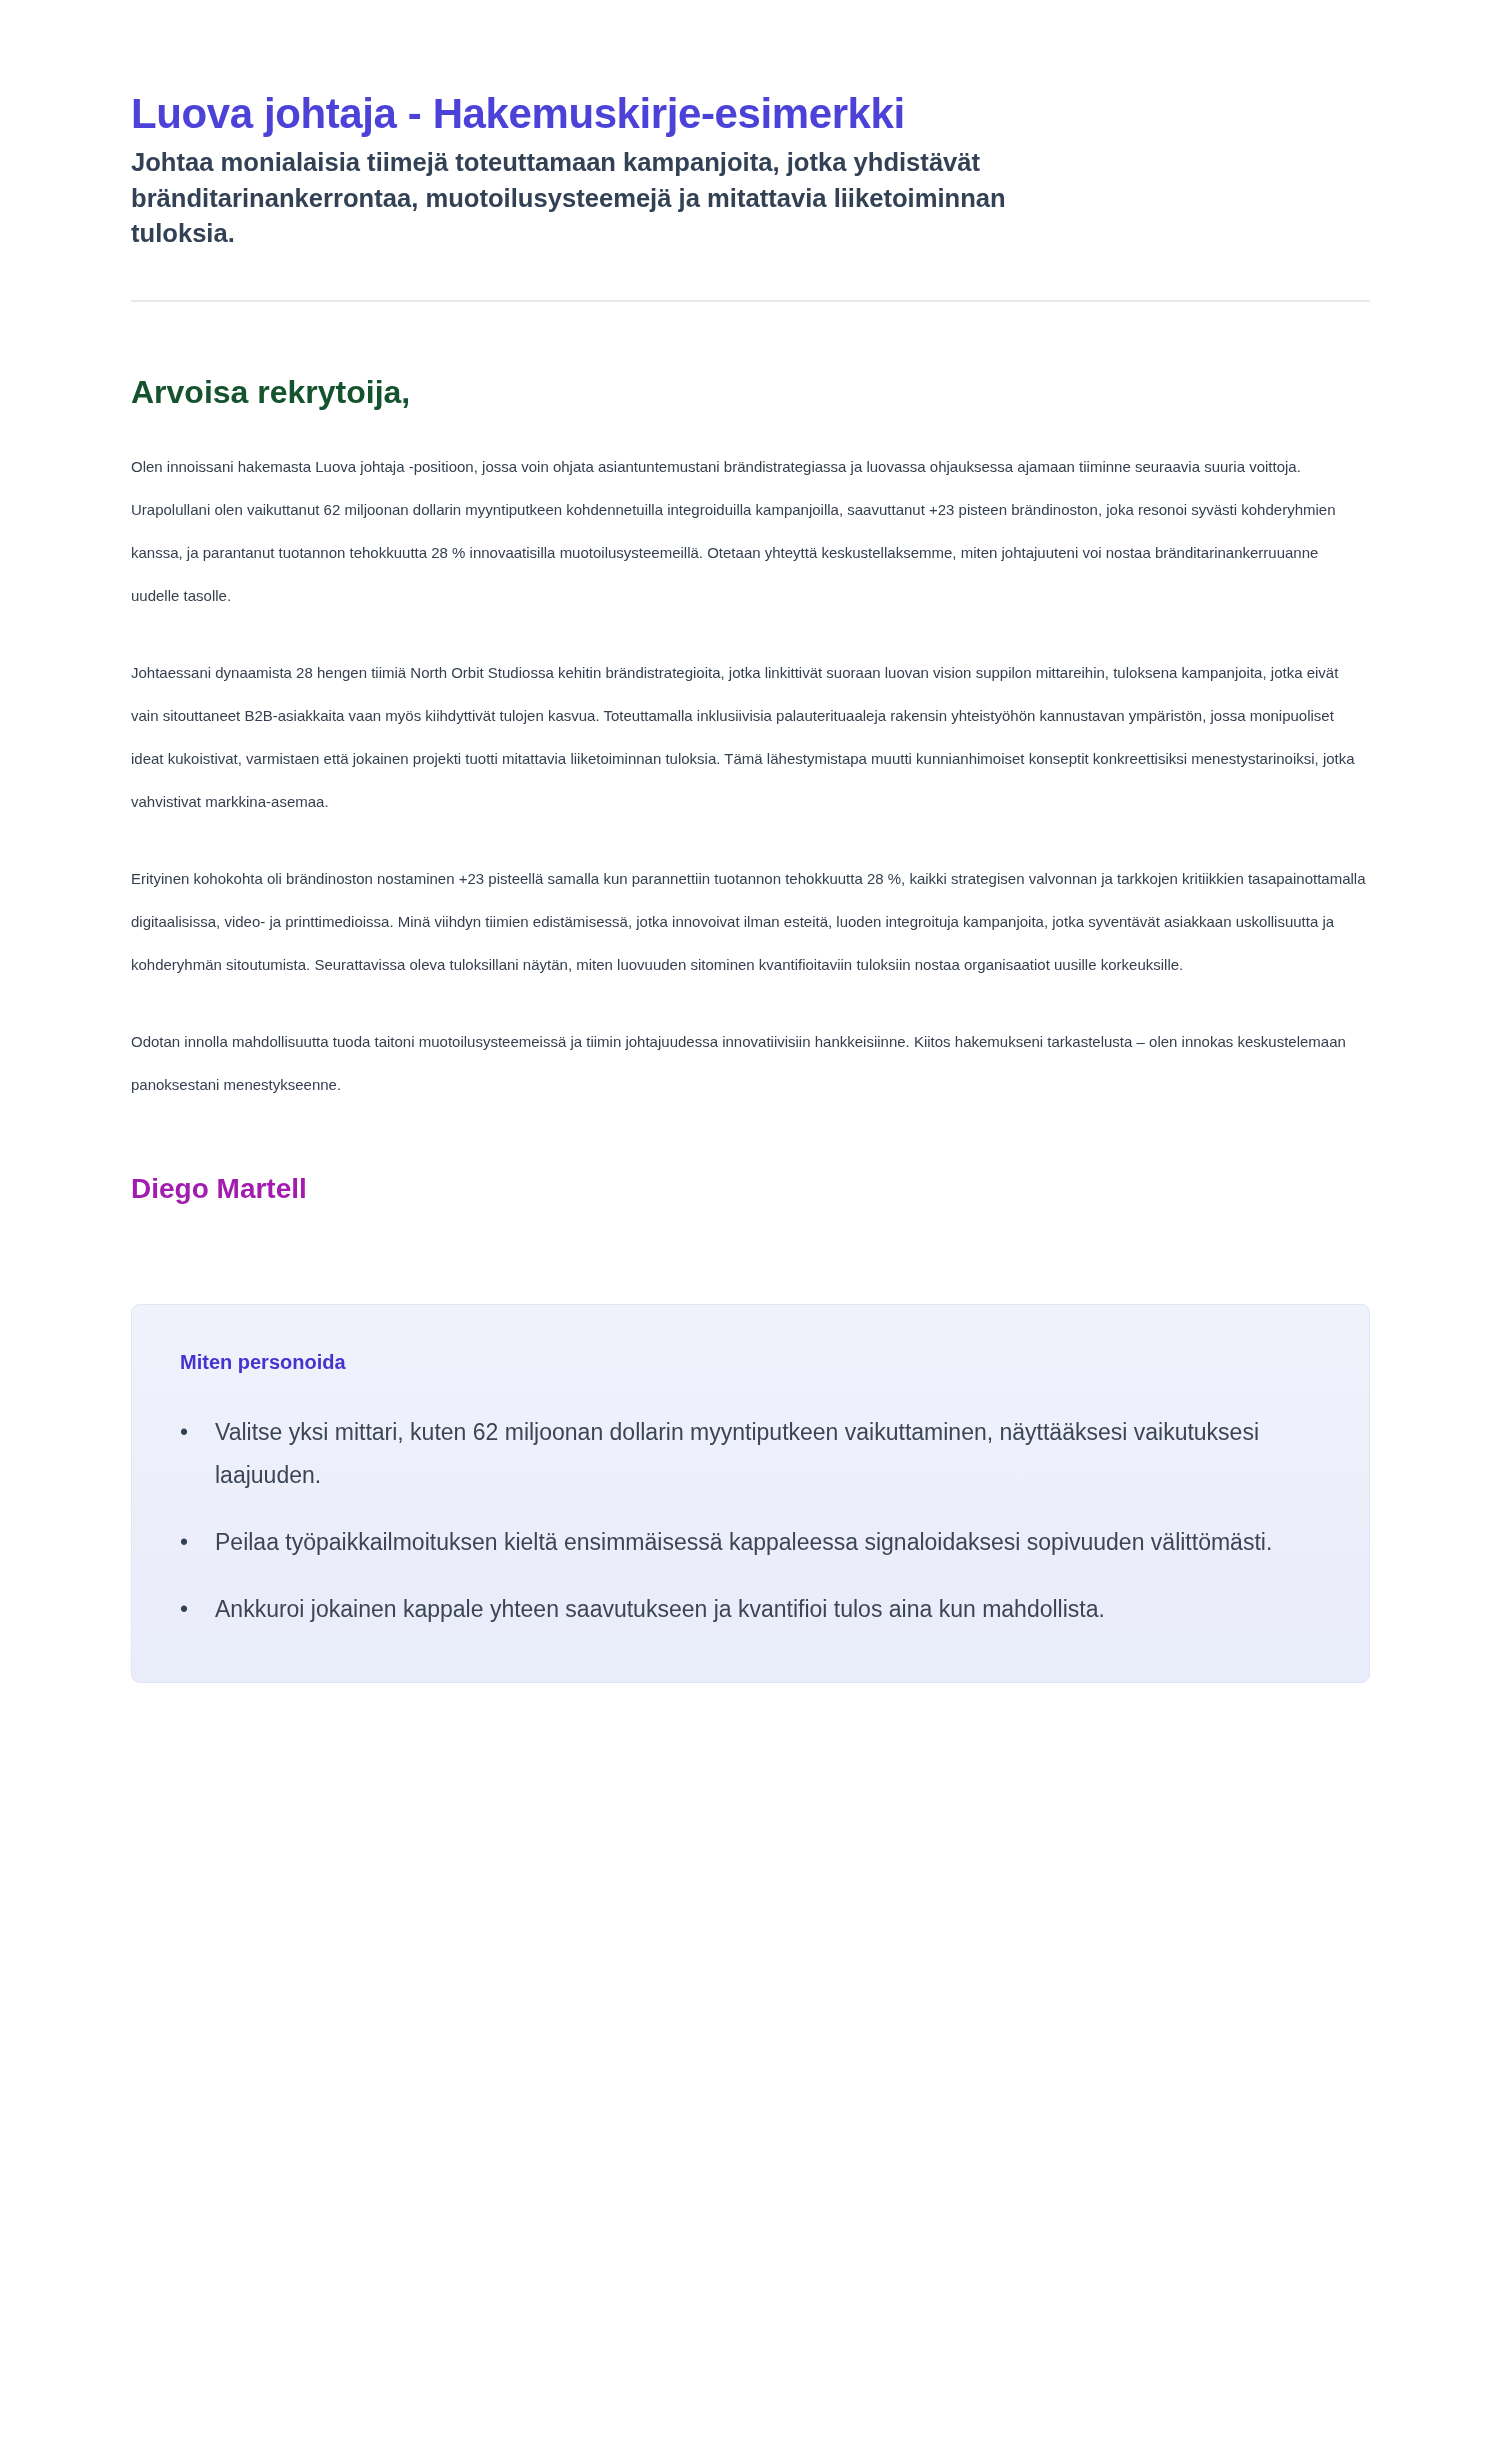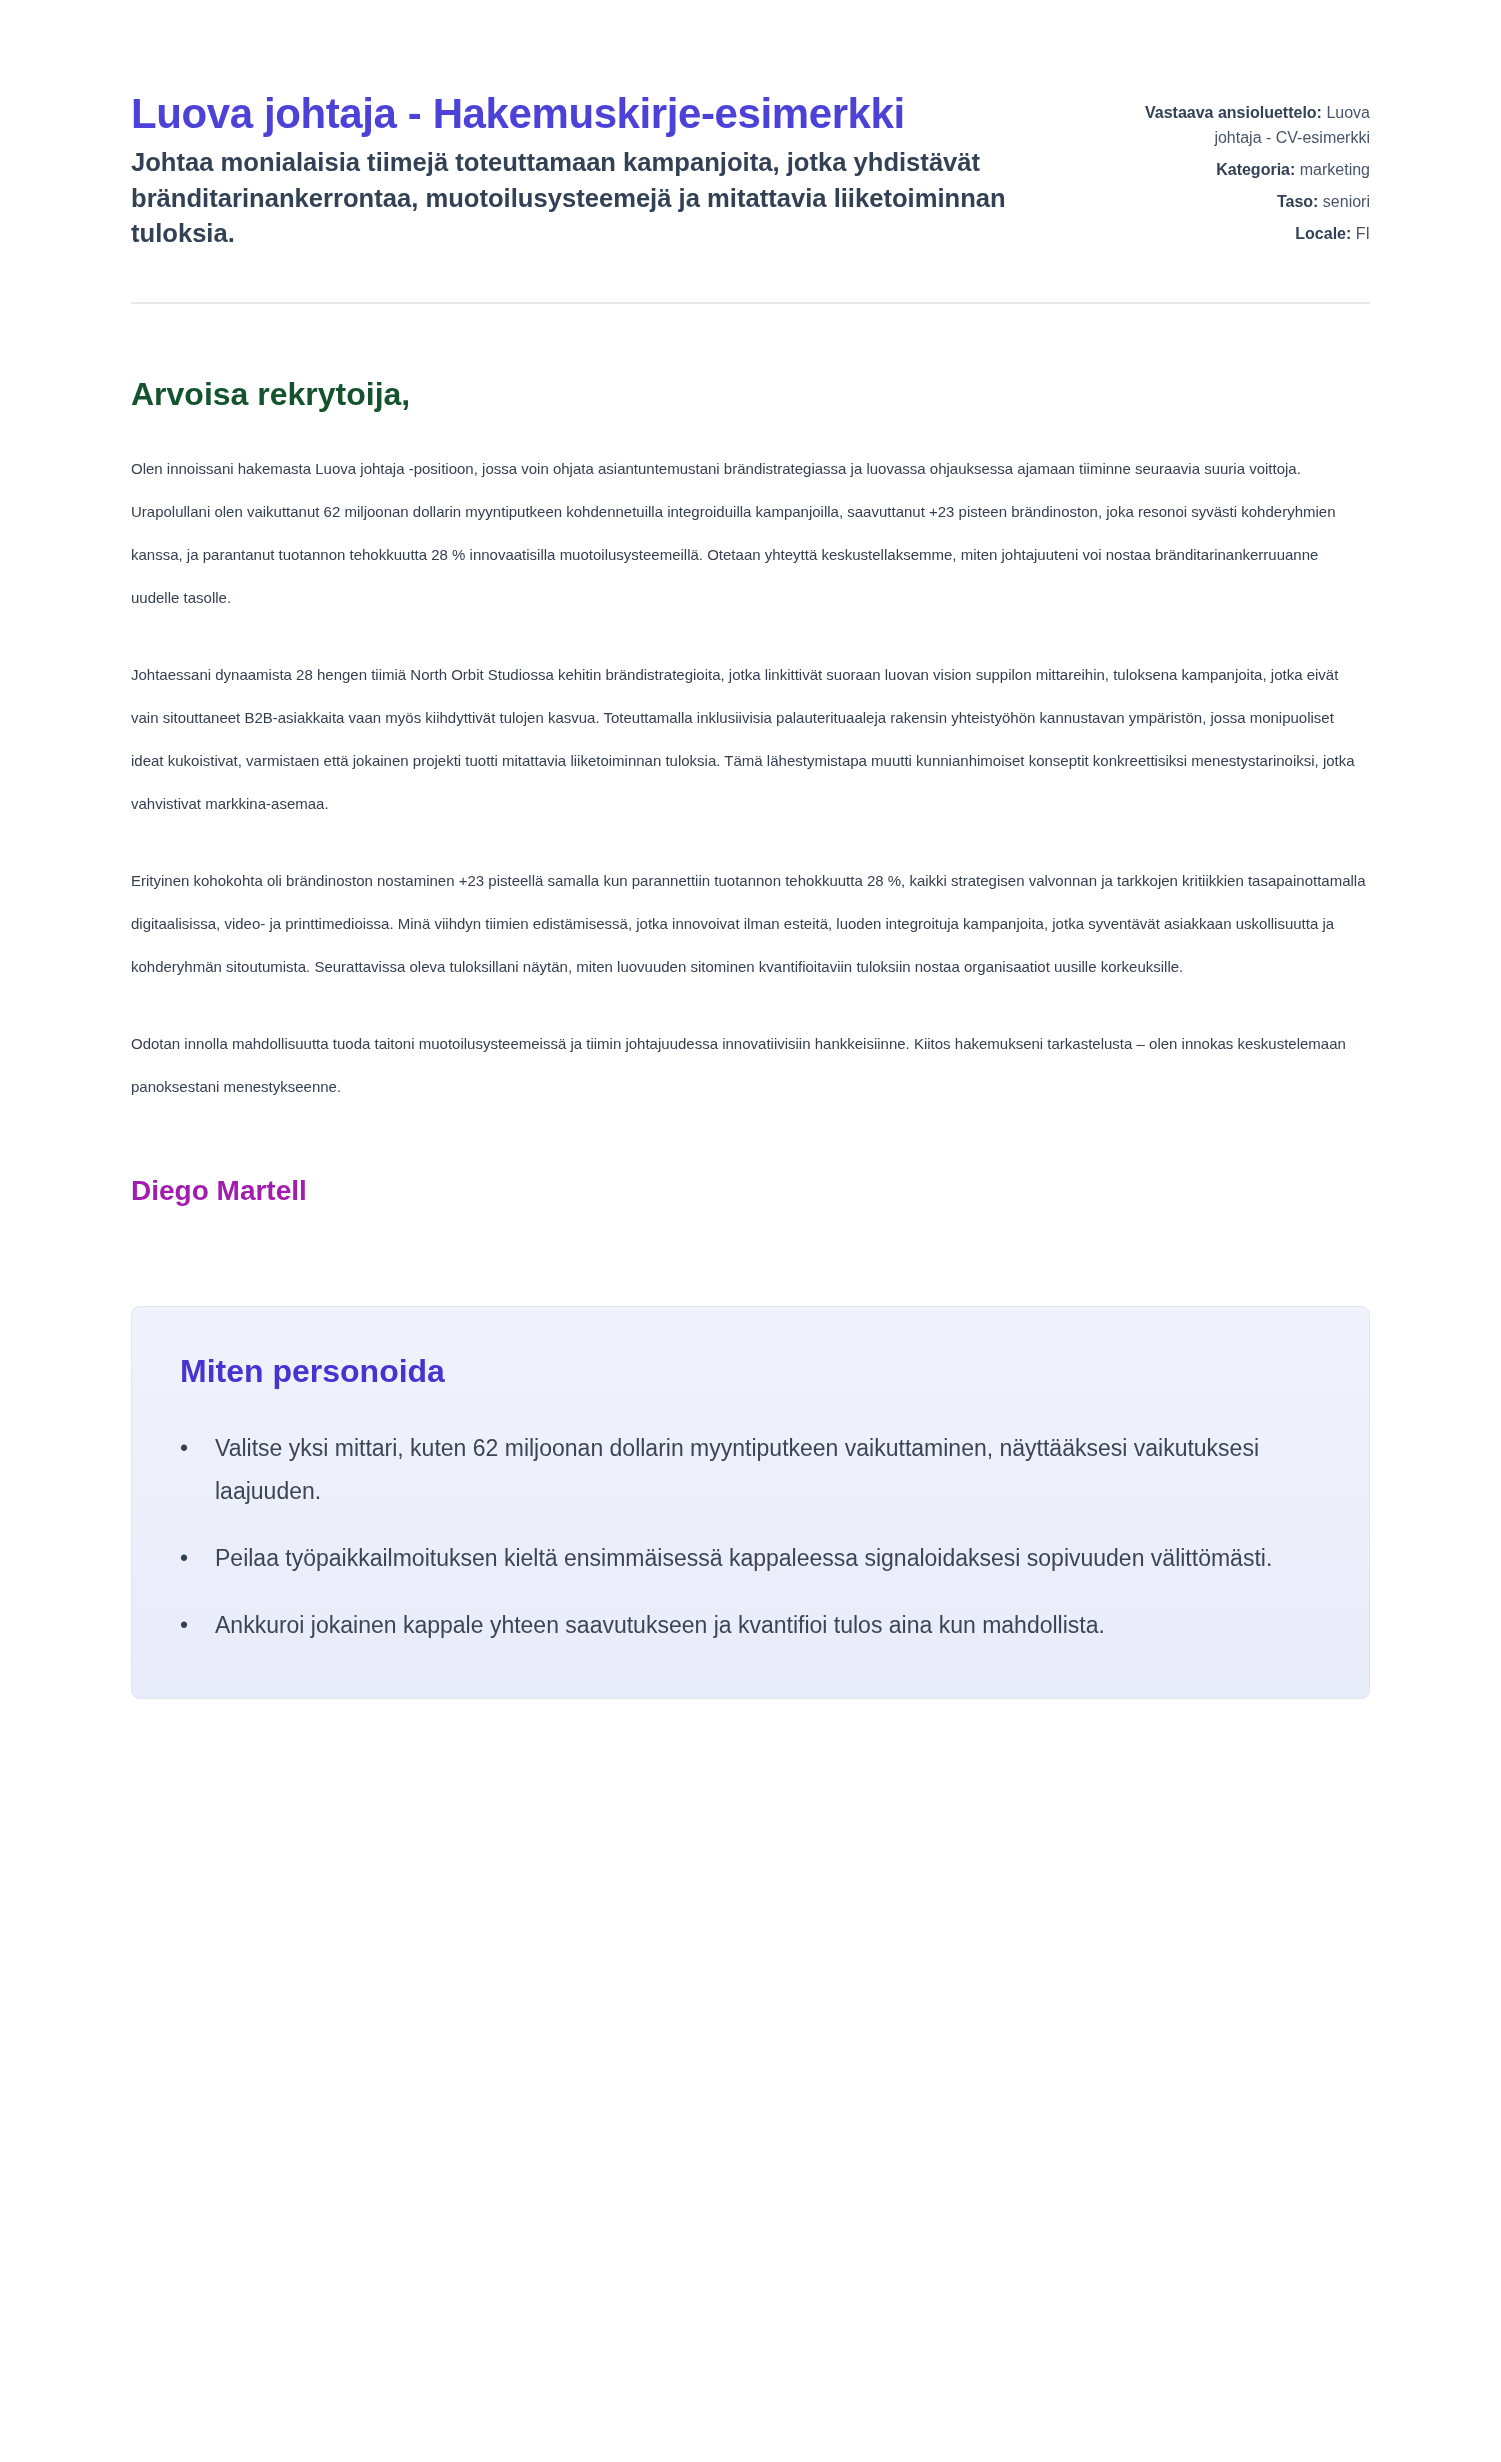--- a/index.html
+++ b/index.html
@@ -29,55 +29,37 @@
   .sig-role { margin:14px 0 0; font-size:23px; color:#3a4454; }
 
   
   .tags { display:flex; flex-wrap:wrap; gap:21px; margin-top:81px; }
   .tag { display:inline-block; background:#e8e7f8; color:#4a3fc6; font-size:21px;
          padding:15px 24px; border-radius:5.3px; white-space:nowrap; cursor:pointer; }
 
   
   .tips { margin-top:99px; background:linear-gradient(180deg,#f0f3fc 0%, #e9ecf9 100%);
           border:1.8px solid #e0e4f4; border-radius:8.8px; padding:46px 48px 51px; }
-  .tips-title { margin:0; font-size:32px; font-weight:700; color:#4534cf; }
+  .tips-title { margin:0; font-size:20px; font-weight:700; color:#4534cf; }
   .tips-list { list-style:none; margin:37px 0 0; padding:0; }
   .tip { display:flex; align-items:flex-start; margin-top:24px; font-size:23px; line-height:43px; color:#3b4556; }
   .tip:first-child { margin-top:0; }
   .tip-bullet { flex:0 0 35px; color:#334155; }
   .tip-text { flex:1 1 auto; }
 </style>
 </head>
 <body>
 
 <div class="page">
 
   <header class="header">
     <div class="header-left">
       <h1 class="title">Luova johtaja - Hakemuskirje-esimerkki</h1>
       <p class="subtitle">Johtaa monialaisia tiimejä toteuttamaan kampanjoita, jotka yhdistävät bränditarinankerrontaa, muotoilusysteemejä ja mitattavia liiketoiminnan tuloksia.</p>
     </div>
-    <aside class="meta">
-      <div class="meta-row">
-        <b>Vastaava ansioluettelo:</b>
-        <span>Luova johtaja - CV-esimerkki</span>
-      </div>
-      <div class="meta-row">
-        <b>Kategoria:</b>
-        <span>marketing</span>
-      </div>
-      <div class="meta-row">
-        <b>Taso:</b>
-        <span>seniori</span>
-      </div>
-      <div class="meta-row">
-        <b>Locale:</b>
-        <span>FI</span>
-      </div>
-    </aside>
   </header>
 
   <hr class="divider">
 
   <main class="letter">
     <p class="greeting">Arvoisa rekrytoija,</p>
     <p class="para">Olen innoissani hakemasta Luova johtaja -positioon, jossa voin ohjata asiantuntemustani brändistrategiassa ja luovassa ohjauksessa ajamaan tiiminne seuraavia suuria voittoja. Urapolullani olen vaikuttanut 62 miljoonan dollarin myyntiputkeen kohdennetuilla integroiduilla kampanjoilla, saavuttanut +23 pisteen brändinoston, joka resonoi syvästi kohderyhmien kanssa, ja parantanut tuotannon tehokkuutta 28 % innovaatisilla muotoilusysteemeillä. Otetaan yhteyttä keskustellaksemme, miten johtajuuteni voi nostaa bränditarinankerruuanne uudelle tasolle.</p>
     <p class="para">Johtaessani dynaamista 28 hengen tiimiä North Orbit Studiossa kehitin brändistrategioita, jotka linkittivät suoraan luovan vision suppilon mittareihin, tuloksena kampanjoita, jotka eivät vain sitouttaneet B2B-asiakkaita vaan myös kiihdyttivät tulojen kasvua. Toteuttamalla inklusiivisia palauterituaaleja rakensin yhteistyöhön kannustavan ympäristön, jossa monipuoliset ideat kukoistivat, varmistaen että jokainen projekti tuotti mitattavia liiketoiminnan tuloksia. Tämä lähestymistapa muutti kunnianhimoiset konseptit konkreettisiksi menestystarinoiksi, jotka vahvistivat markkina-asemaa.</p>
     <p class="para">Erityinen kohokohta oli brändinoston nostaminen +23 pisteellä samalla kun parannettiin tuotannon tehokkuutta 28 %, kaikki strategisen valvonnan ja tarkkojen kritiikkien tasapainottamalla digitaalisissa, video- ja printtimedioissa. Minä viihdyn tiimien edistämisessä, jotka innovoivat ilman esteitä, luoden integroituja kampanjoita, jotka syventävät asiakkaan uskollisuutta ja kohderyhmän sitoutumista. Seurattavissa oleva tuloksillani näytän, miten luovuuden sitominen kvantifioitaviin tuloksiin nostaa organisaatiot uusille korkeuksille.</p>
     <p class="para">Odotan innolla mahdollisuutta tuoda taitoni muotoilusysteemeissä ja tiimin johtajuudessa innovatiivisiin hankkeisiinne. Kiitos hakemukseni tarkastelusta – olen innokas keskustelemaan panoksestani menestykseenne.</p>

